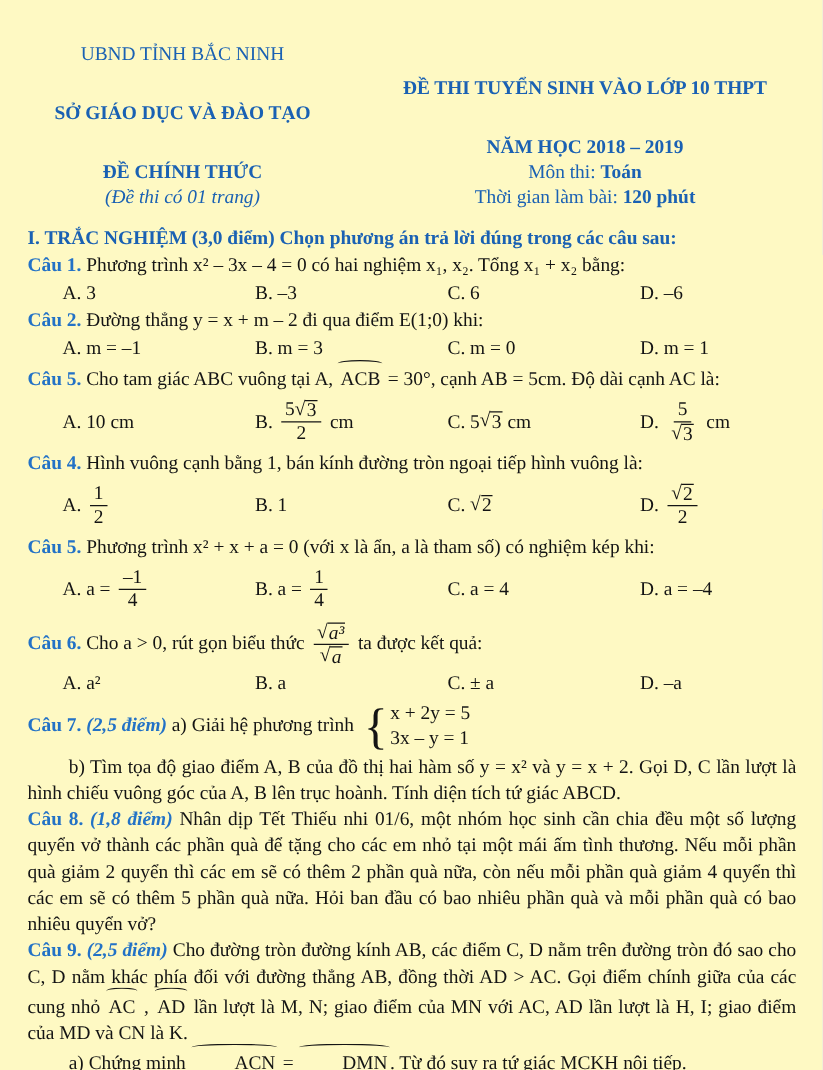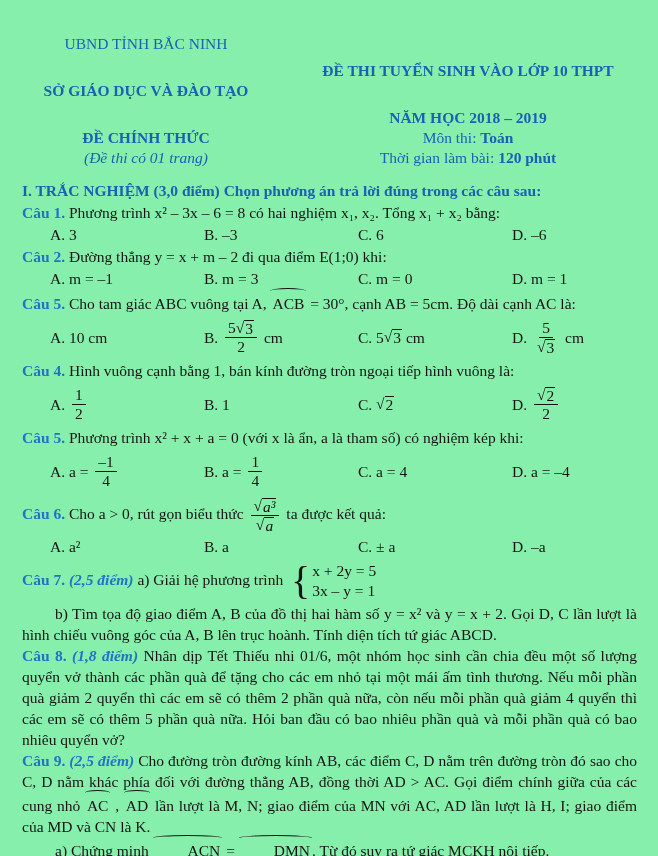--- a/index.html
+++ b/index.html
@@ -1,20 +1,20 @@
 <!DOCTYPE html>
 <html><head>
 <meta charset="utf-8">
 <style>
   html,body{margin:0;padding:0;background:#e8e8e8;}
   .page{
     position:relative;
     width:658px;height:856px;
     margin:0 auto;
-    background:#86efac;
+    background:#fef9c3;
     box-sizing:border-box;
     padding:34px 21px 0 22px;
     font-family:"Liberation Serif","DejaVu Serif",serif;
     font-size:15.5px;line-height:21px;color:#141414;
     overflow:hidden;
   }
   
   .header{display:flex;justify-content:space-between;margin-bottom:12px;}
   .h-left{width:248px;text-align:center;color:#1a61b3;line-height:20px;}
   .h-right{width:338px;text-align:center;color:#1a61b3;line-height:20px;}
@@ -64,21 +64,21 @@
       <div class="b">NĂM HỌC 2018 – 2019</div>
       <div><span>Môn thi: </span><span class="b">Toán</span></div>
       <div><span>Thời gian làm bài: </span><span class="b">120 phút</span></div>
     </div>
   </div>
 
   <div class="sec-title">I. TRẮC NGHIỆM (3,0 điểm) Chọn phương án trả lời đúng trong các câu sau:</div>
 
   <p class="q">
     <span class="qlabel">Câu 1.</span>
-    <span>Phương trình x² – 3x – 6 = 8 có hai nghiệm x₁, x₂. Tổng x₁ + x₂ bằng:</span>
+    <span>Phương trình x² – 3x – 4 = 0 có hai nghiệm x₁, x₂. Tổng x₁ + x₂ bằng:</span>
   </p>
   <div class="opts">
     <span class="opt">A. 3</span>
     <span class="opt">B. –3</span>
     <span class="opt">C. 6</span>
     <span class="opt">D. –6</span>
   </div>
 
   <p class="q">
     <span class="qlabel">Câu 2.</span>

